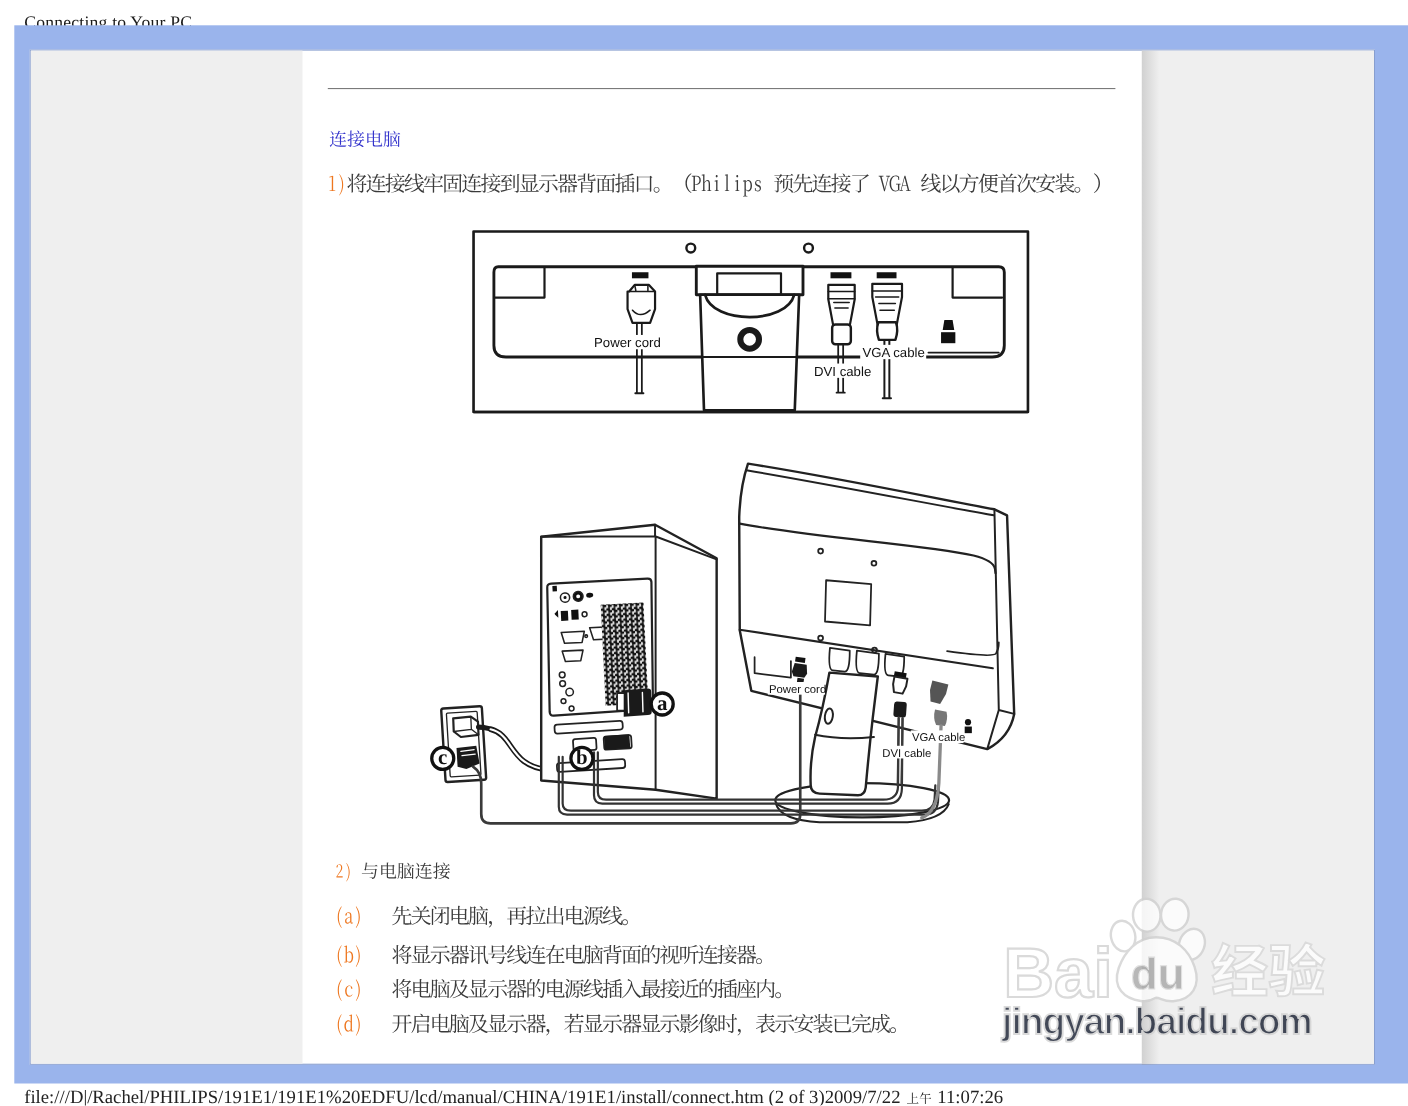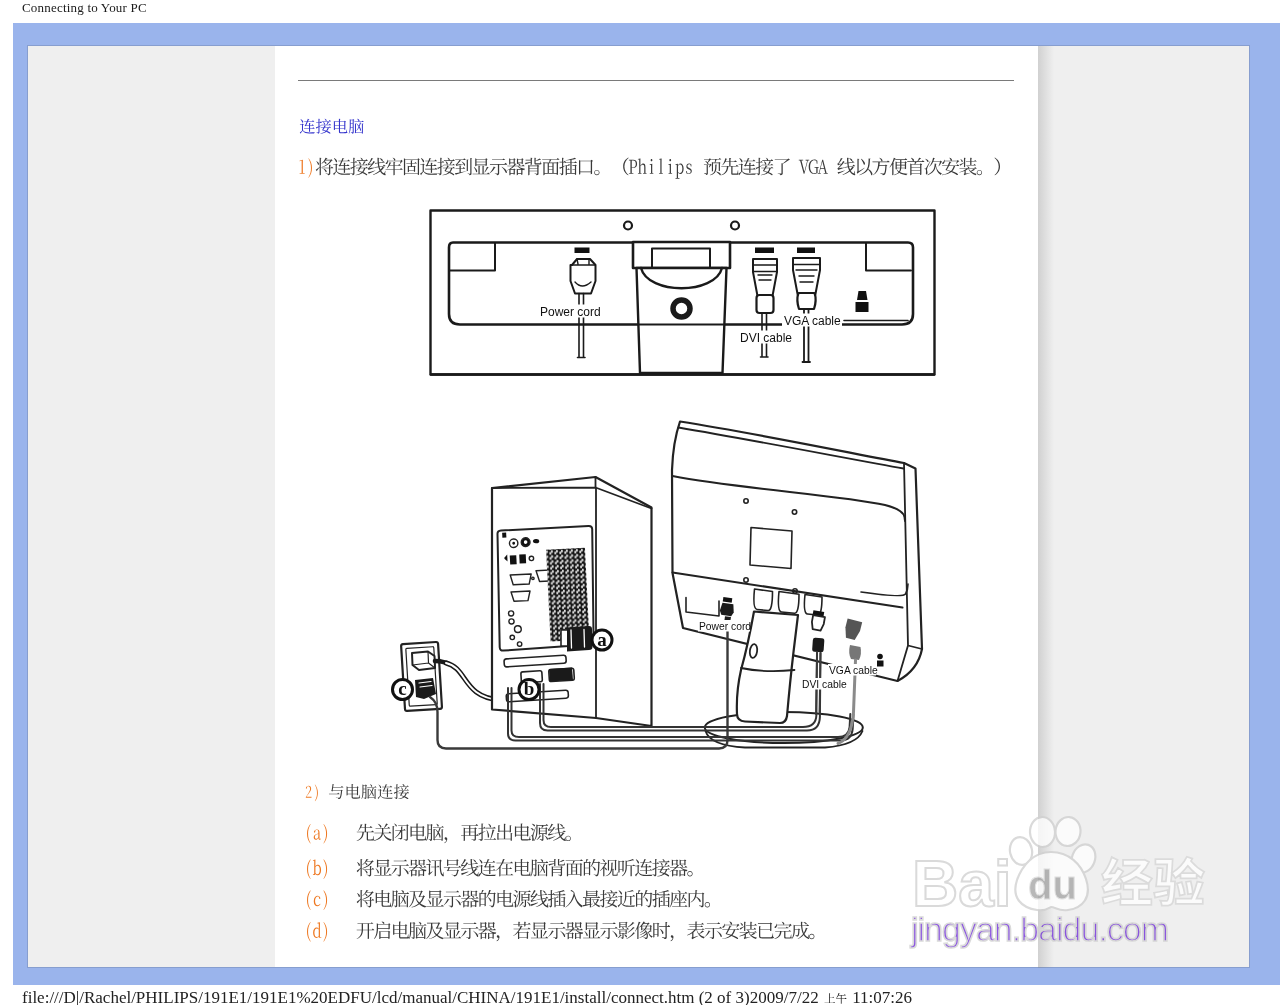--- a/index.html
+++ b/index.html
@@ -1,20 +1,20 @@
 <!DOCTYPE html>
 <html><head><meta charset="utf-8"><title>Connecting to Your PC</title>
 <style>
 html,body{margin:0;padding:0;background:#ffffff;width:1280px;height:1005px;overflow:hidden}
 body{font-family:"Liberation Sans",sans-serif;position:relative}
 .ser{font-family:"Liberation Serif",serif}
 </style></head>
 <body>
 
-<div class="ser" style="position:absolute;left:22px;top:0;font-size:13px;color:#1a1a1a;letter-spacing:.2px">Connecting to Your PC</div>
+<div class="ser" style="position:absolute;left:22px;top:12px;font-size:16px;color:#1a1a1a;letter-spacing:.2px">Connecting to Your PC</div>
 
 <div style="position:absolute;left:13px;top:23px;width:1267px;height:962px;background:#9ab4ec"></div>
 
 <div style="position:absolute;left:27px;top:45px;width:1221px;height:921px;background:#ffffff;border:1px solid #879ecf"></div>
 
 <div style="position:absolute;left:28px;top:46px;width:247px;height:921px;background:#efefef"></div>
 
 <div style="position:absolute;left:1038px;top:46px;width:211px;height:921px;background:#efefef"></div>
 
 <div style="position:absolute;left:1038px;top:46px;width:16px;height:922px;background:linear-gradient(to right,rgba(130,130,130,.28),rgba(130,130,130,0))"></div>
@@ -40,21 +40,21 @@
 </g>
 
 <g fill="#ffffff" stroke="#d6d6d6" stroke-width="34" transform="translate(1101,901.5) scale(0.052)">
         <use href="#g78" x="0"></use>
         <use href="#g79" x="1000"></use>
       </g>
 
 <text x="1028" y="899" font-size="40" font-weight="bold" fill="#a5a5a5" stroke="#dddddd" stroke-width="1" font-family="Liberation Sans,sans-serif">du</text>
 </svg>
 
-<div style="position:absolute;left:911px;top:910px;font-size:34px;font-weight:normal;color:#6d28d9;-webkit-text-stroke:1.7px #d0d0d0;letter-spacing:-1px">jingyan.baidu.com</div>
+<div style="position:absolute;left:911px;top:910px;font-size:34px;font-weight:bold;color:#0f172a;-webkit-text-stroke:1.7px #d0d0d0;letter-spacing:-1px">jingyan.baidu.com</div>
 </div>
 
 <svg style="position:absolute;left:0;top:0" width="1280" height="1005" viewBox="0 0 1280 1005">
 <defs>
       <path id="g0" d="M93-821 80-814C122-759 175-672 190-607C258-556 310-701 93-821ZM838-742 791-682H543C559-720 573-754 584-782C607-778 619-787 624-798L531-832C519-794 498-740 474-682H307L315-652H461C431-581 397-507 370-455C354-450 335-443 323-436L392-376L427-409H602V-256H296L304-226H602V-36H615C640-36 667-50 667-58V-226H920C934-226 942-231 945-242C913-273 859-315 859-315L813-256H667V-409H871C885-409 893-414 896-425C864-456 812-498 812-498L766-439H667V-541C693-544 701-553 704-567L602-579V-439H432C461-499 498-579 530-652H899C913-652 922-657 925-668C891-700 838-742 838-742ZM171-108C131-78 74-22 35 8L94 80C100 73 102 65 98 57C127 11 177-58 199-90C208-102 217-104 230-90C325 27 424 61 616 61C727 61 820 61 915 61C919 33 936 13 966 7V-6C847-1 752-1 636-1C448-1 337-20 244-117C240-121 236-124 233-125V-449C260-453 274-460 281-468L195-539L157-488H43L49-459H171Z"></path>
       <path id="g1" d="M566-843 555-835C587-807 619-757 623-715C683-669 742-795 566-843ZM471-654 459-648C486-608 519-544 523-493C579-443 640-563 471-654ZM866-754 825-702H368L376-672H918C932-672 941-677 943-688C914-717 866-754 866-754ZM876-369 831-312H572L606-378C634-377 644-386 648-398L551-426C541-399 522-357 500-312H314L322-282H485C458-227 427-172 405-139C480-115 550-90 612-63C539-5 438 34 298 63L303 81C470 59 586 22 667-39C745-3 810 34 856 69C923 108 1001 19 715-82C765-134 798-200 822-282H933C947-282 956-287 959-298C927-328 876-369 876-369ZM478-147C503-186 531-235 557-282H747C728-209 698-150 654-102C604-117 546-132 478-147ZM316-667 274-613H244V-801C268-804 278-813 281-827L181-838V-613H37L45-583H181V-369C113-342 56-322 25-312L64-231C73-235 81-246 83-258L181-313V-27C181-13 176-8 159-8C141-8 52-15 52-15V1C91 6 114 14 128 26C140 38 145 56 148 76C234 68 244 34 244-21V-351L375-429L370-442H928C942-442 951-447 954-458C923-488 872-528 872-528L827-472H703C742-514 782-564 807-604C828-604 841-612 845-624L745-651C728-597 700-525 674-472H358L366-442H368L244-393V-583H364C378-583 388-588 390-599C362-629 316-667 316-667Z"></path>
       <path id="g2" d="M437-451H192V-638H437ZM437-421V-245H192V-421ZM503-451V-638H764V-451ZM503-421H764V-245H503ZM192-168V-215H437V-42C437 30 470 51 571 51H714C922 51 967 41 967 4C967-10 959-18 933-26L930-180H917C902-108 888-48 879-31C872-22 867-19 851-17C830-14 783-13 716-13H575C514-13 503-25 503-57V-215H764V-157H774C796-157 829-173 830-179V-627C850-631 866-638 873-646L792-709L754-668H503V-801C528-805 538-815 539-829L437-841V-668H199L127-701V-145H138C166-145 192-161 192-168Z"></path>
       <path id="g3" d="M569-833 558-825C593-793 631-735 637-689C700-640 760-772 569-833ZM885-716 842-662H385L393-632H938C952-632 961-637 964-648C934-678 885-716 885-716ZM944-528 846-539V-12H483V-511C505-515 516-523 518-536C559-485 604-420 644-352C603-258 552-165 491-92L504-81C571-145 626-224 671-305C707-236 735-166 743-107C800-57 834-175 701-363C734-431 759-498 778-555C805-554 814-561 819-572L726-600C713-542 692-475 667-408C630-453 585-501 529-551L513-543L517-538L422-549V-14C411-8 400-1 394 5L466 55L490 18H846V77H858C882 77 907 63 907 54V-502C932-505 941-514 944-528ZM282-326H161L162-446V-529H282ZM102-791V-445C102-268 102-78 39 70L56 79C132-26 154-165 160-297H282V-23C282-9 278-3 262-3C245-3 164-10 164-10V6C200 12 222 20 234 30C245 41 250 58 252 78C335 69 343 37 343-16V-742C362-746 378-752 384-760L304-820L273-781H175L102-814ZM282-559H162V-752H282Z"></path>
       <path id="g4" d="M75 0 427 1V-27L298-42L296-230V-569L300-727L285-738L70-683V-653L214-677V-230L212-42L75-28Z"></path>
       <path id="g5" d="M203-302C203-116 163 15 30 198L49 215C200 60 273-102 273-302C273-503 200-664 49-819L30-803C160-621 203-489 203-302Z"></path>

